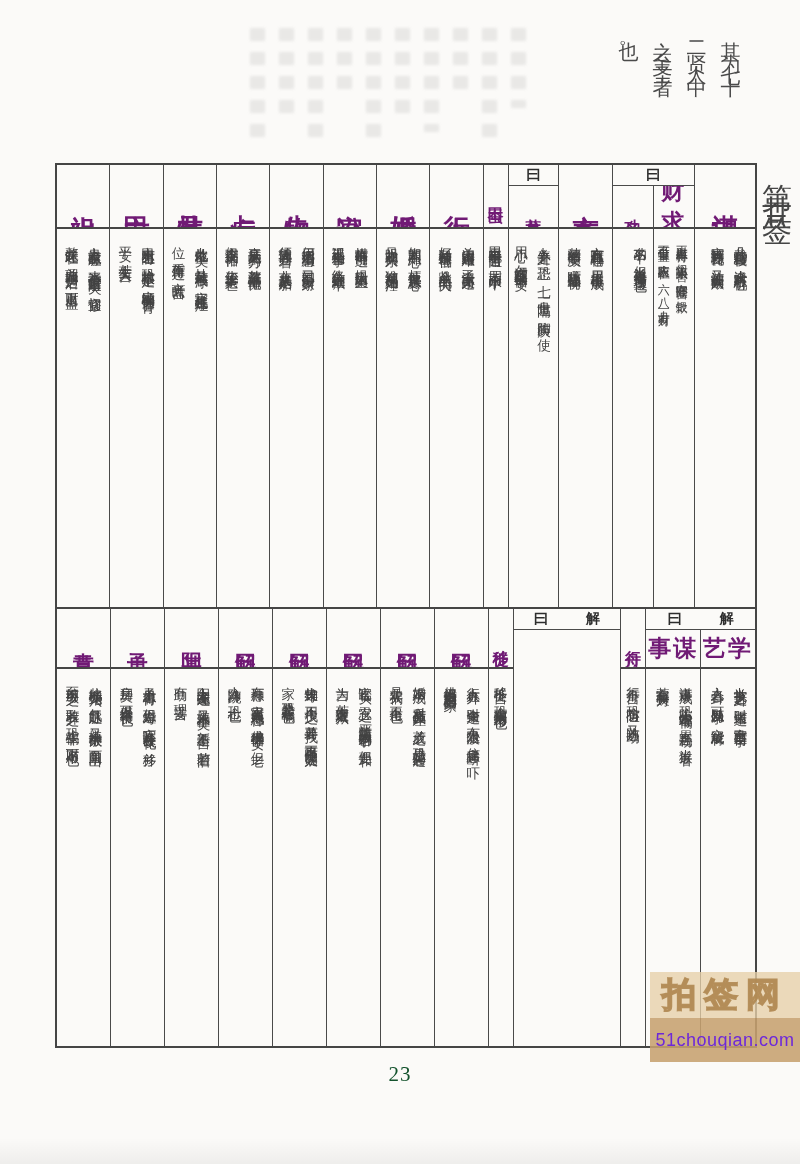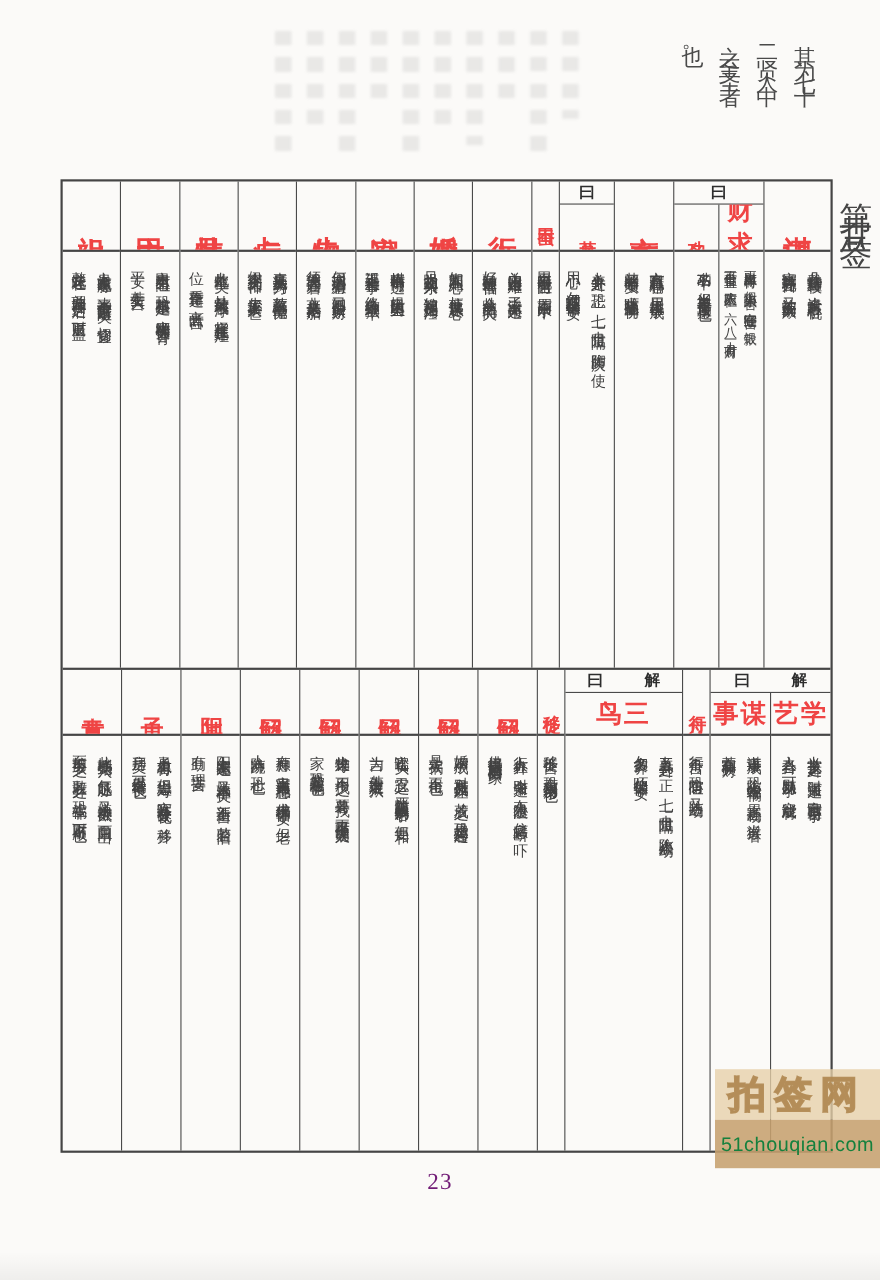--- a/index.html
+++ b/index.html
@@ -34,21 +34,21 @@
   .tsec.t1 { height:444px; border-bottom:2.5px solid #454545; }
   .tsec.t2 { height:438px; }
   .col, .grp { display:flex; flex-direction:column; min-width:0; }
   .tsec > .col, .tsec > .grp { border-right:1.5px solid #4a4a4a; }
   .tsec > .col:last-child, .tsec > .grp:last-child { border-right:none; }
   .grow { display:flex; flex:1; }
   .grow > .col { flex:1; border-right:1.5px solid #4a4a4a; }
   .grow > .col:last-child { border-right:none; }
   
   .hd {
-    border-bottom:2px solid #454545; color:#ef4444; text-align:center;
+    border-bottom:2px solid #454545; color:#701a75; text-align:center;
     font-family:"Liberation Sans","DejaVu Sans",sans-serif; font-weight:bold;
     display:flex; align-items:center; justify-content:center; overflow:hidden;
   }
   .t1 .hd { height:64px; }
   .t2 .hd { height:60px; }
   .hd.hv { writing-mode:vertical-rl; text-orientation:upright; font-size:26px; line-height:1.05; letter-spacing:2px; }
   .hd.hvs { writing-mode:vertical-rl; text-orientation:upright; font-size:16px; line-height:1.1; letter-spacing:1px; }
   .hd.hh { font-size:23px; letter-spacing:2px; }
   .t2 .hd.hv { font-size:21px; }
   .gh {
@@ -79,26 +79,26 @@
     height:46px; background:rgba(231,208,168,.78);
     display:flex; align-items:center; justify-content:center;
     font-family:"Liberation Sans","DejaVu Sans",sans-serif; font-weight:bold;
     font-size:34px; letter-spacing:8px; color:rgba(176,136,82,.45);
     -webkit-text-stroke:1.5px rgba(176,136,82,.9);
   }
   .wm-bottom {
     height:44px; background:rgba(198,161,110,.88);
     display:flex; align-items:center; justify-content:center;
     font-family:"Liberation Sans","DejaVu Sans",sans-serif;
-    font-size:18px; color:#15803d; letter-spacing:.5px;
+    font-size:18px; color:#6d28d9; letter-spacing:.5px;
   }
   
   .page-number {
     position:absolute; left:0; right:0; top:1062px; text-align:center;
-    font-size:21px; color:#701a75; letter-spacing:1px;
+    font-size:21px; color:#14532d; letter-spacing:1px;
   }
   .bottom-shade { position:absolute; left:0; right:0; bottom:0; height:26px;
     background:linear-gradient(180deg, rgba(0,0,0,0) 0%, rgba(0,0,0,.05) 100%); }
 </style>
 </head>
 <body>
 
 <div class="page">
 
   <div class="ghost" style="left:250px; top:28px; width:330px; height:128px;">
@@ -306,27 +306,20 @@
       <div class="col fn">
         <div class="hd hvs">移徙</div>
         <div class="bd nrw">
           <span class="ln">移徙不吉　恐有灾祸切不用移也</span>
         </div>
       </div>
 
       <div class="grp t2g">
         <div class="gh">曰　解</div>
         <div class="grow">
-          <div class="col">
-            <div class="hd hh">鸟三</div>
-            <div class="bd">
-              <span class="ln">卜养三鸟之卦　正　七　十一月阻隔　防小人盗劫</span>
-              <span class="ln">勿贪多养　吓伯公保佑平安</span>
-            </div>
-          </div>
         </div>
       </div>
 
       <div class="col fn">
         <div class="hd hvs">行舟</div>
         <div class="bd nrw">
           <span class="ln">行舟不吉　恐防有阻　又防遭劫</span>
         </div>
       </div>
 

